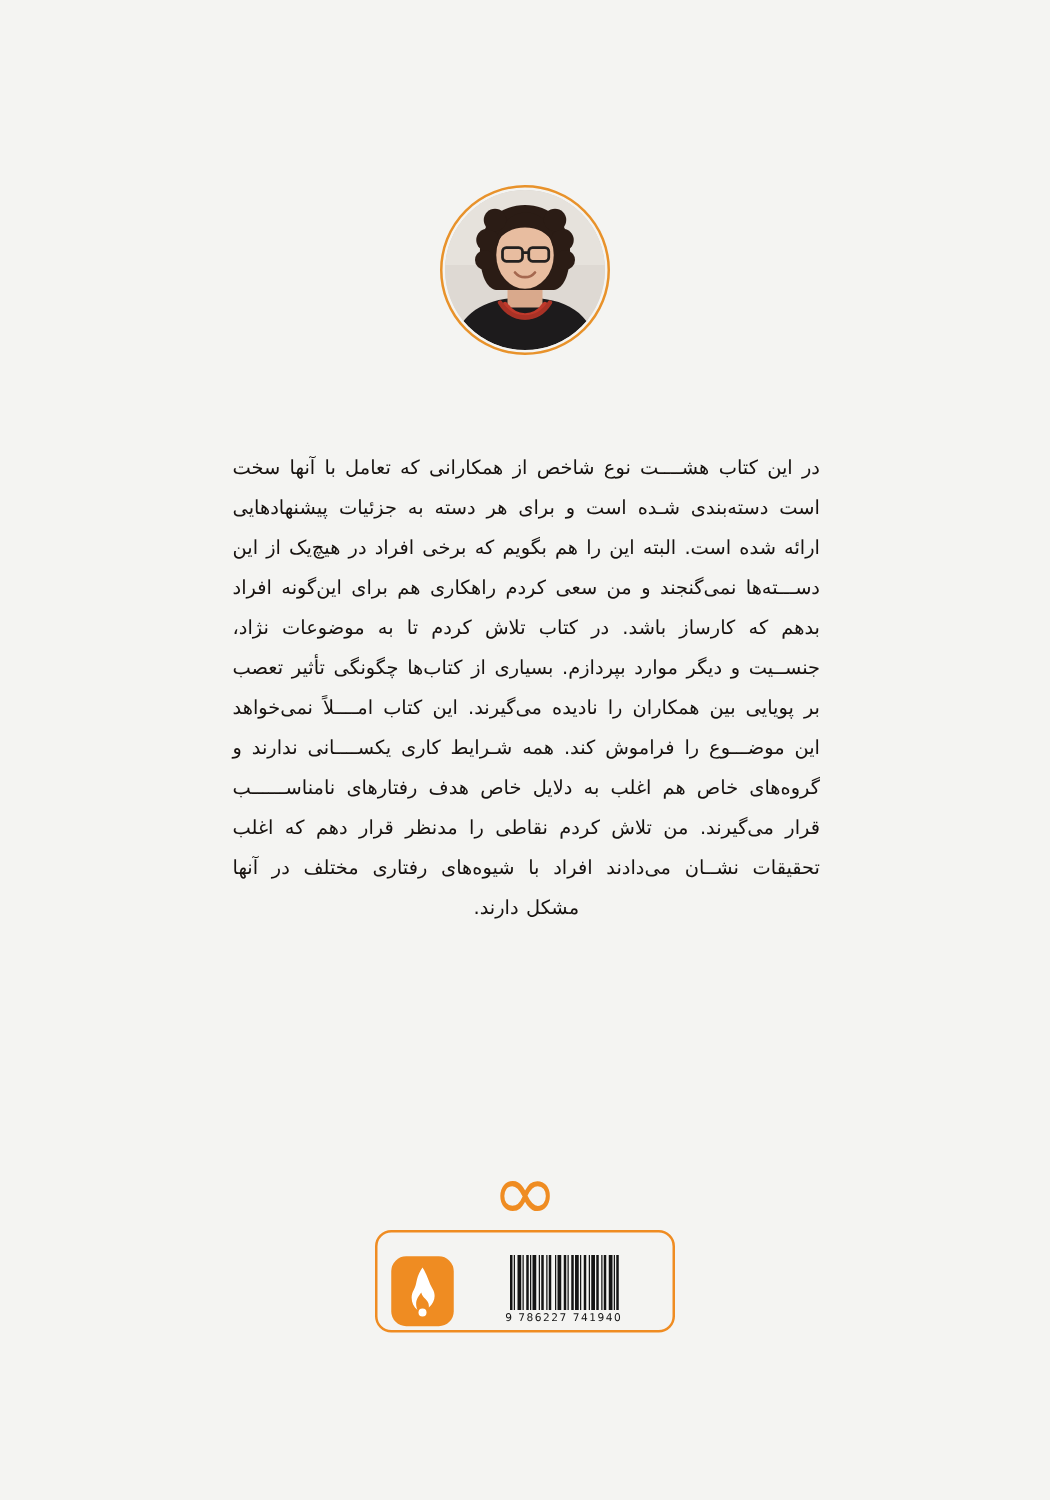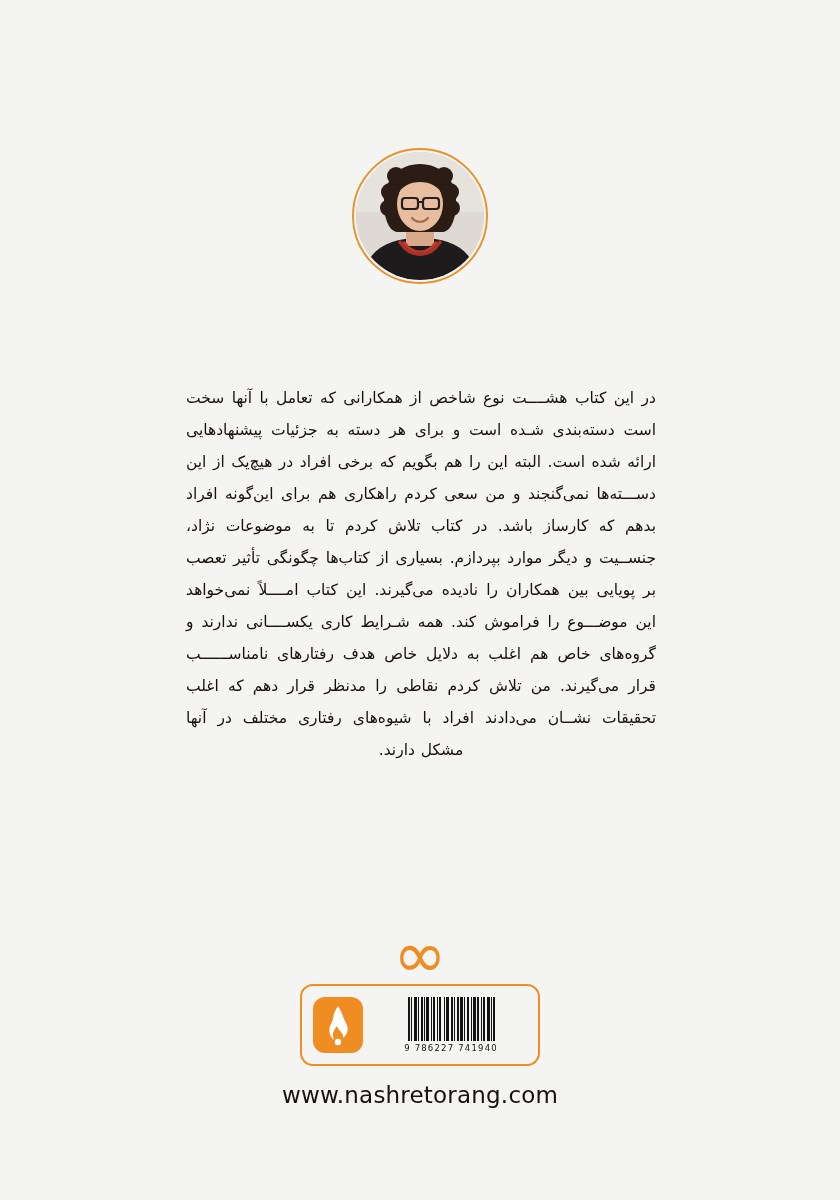--- a/index.html
+++ b/index.html
@@ -68,21 +68,20 @@
     left: 186px;
     width: 470px;
     direction: rtl;
     text-align: justify;
     text-align-last: center;
     font-family: "DejaVu Sans", sans-serif;
     font-size: 15.5px;
     line-height: 32px;
     color: #17120f;
     word-spacing: 1px;
-    margin-top: 24px;
   }
   .blurb p { margin: 0; }
 
   
   .infinity-mark {
     position: absolute;
     top: 928px;
     left: 0;
     width: 840px;
     text-align: center;
@@ -99,21 +98,21 @@
     left: 50%;
     transform: translateX(-50%);
     width: 240px;
     height: 82px;
     border: 2px solid #ef8c22;
     border-radius: 13px;
     background: #f4f4f2;
     box-sizing: border-box;
     display: flex;
     flex-direction: row-reverse;
-    align-items: center;
+    align-items: flex-end;
     justify-content: flex-start;
     padding: 0 8px;
     gap: 6px;
   }
   .publisher-logo {
     width: 56px;
     height: 62px;
     flex: 0 0 auto;
     display: flex;
     align-items: center;
@@ -279,15 +278,14 @@
         <i style="width:3px"></i>
           <i style="width:1px;background:transparent"></i>
         <i style="width:1px"></i>
           <i style="width:1px;background:transparent"></i>
         <i style="width:2px"></i>
       </div>
       <div class="barcode-digits">9  786227  741940</div>
     </div>
   </div>
 
-  <div class="website">www.nashretorang.com</div>
 
 </div>
 
 </body></html>

